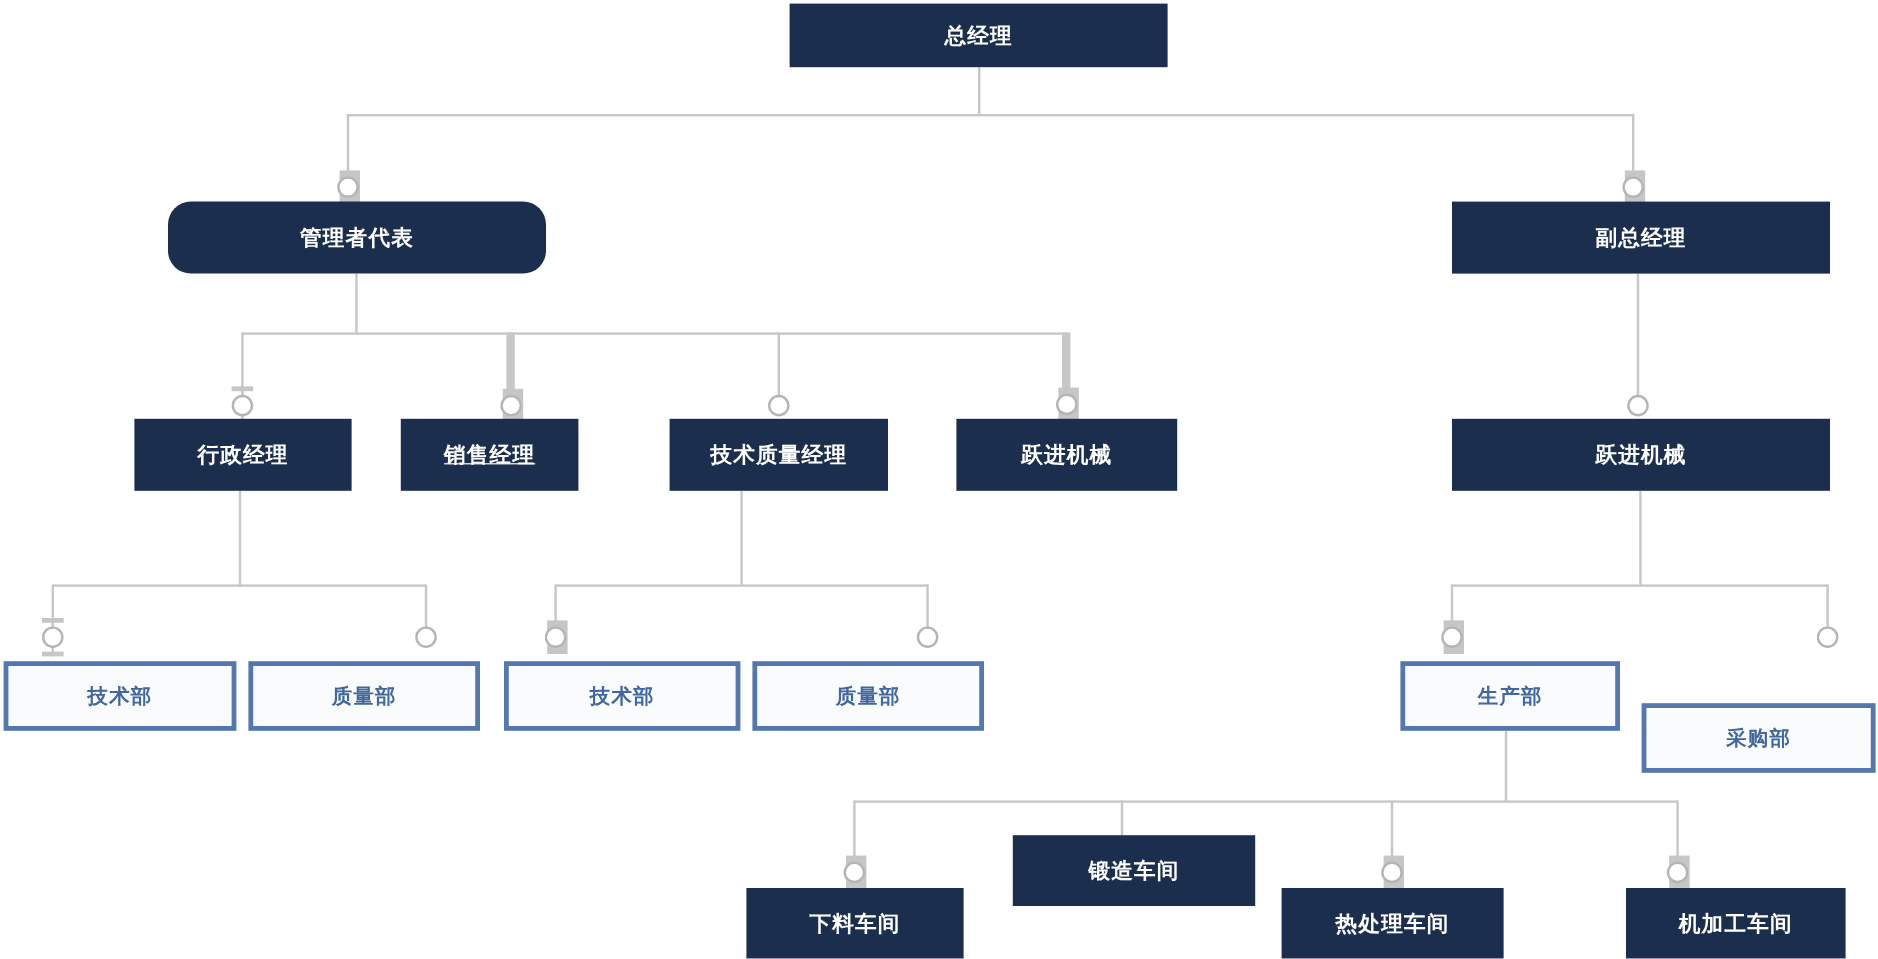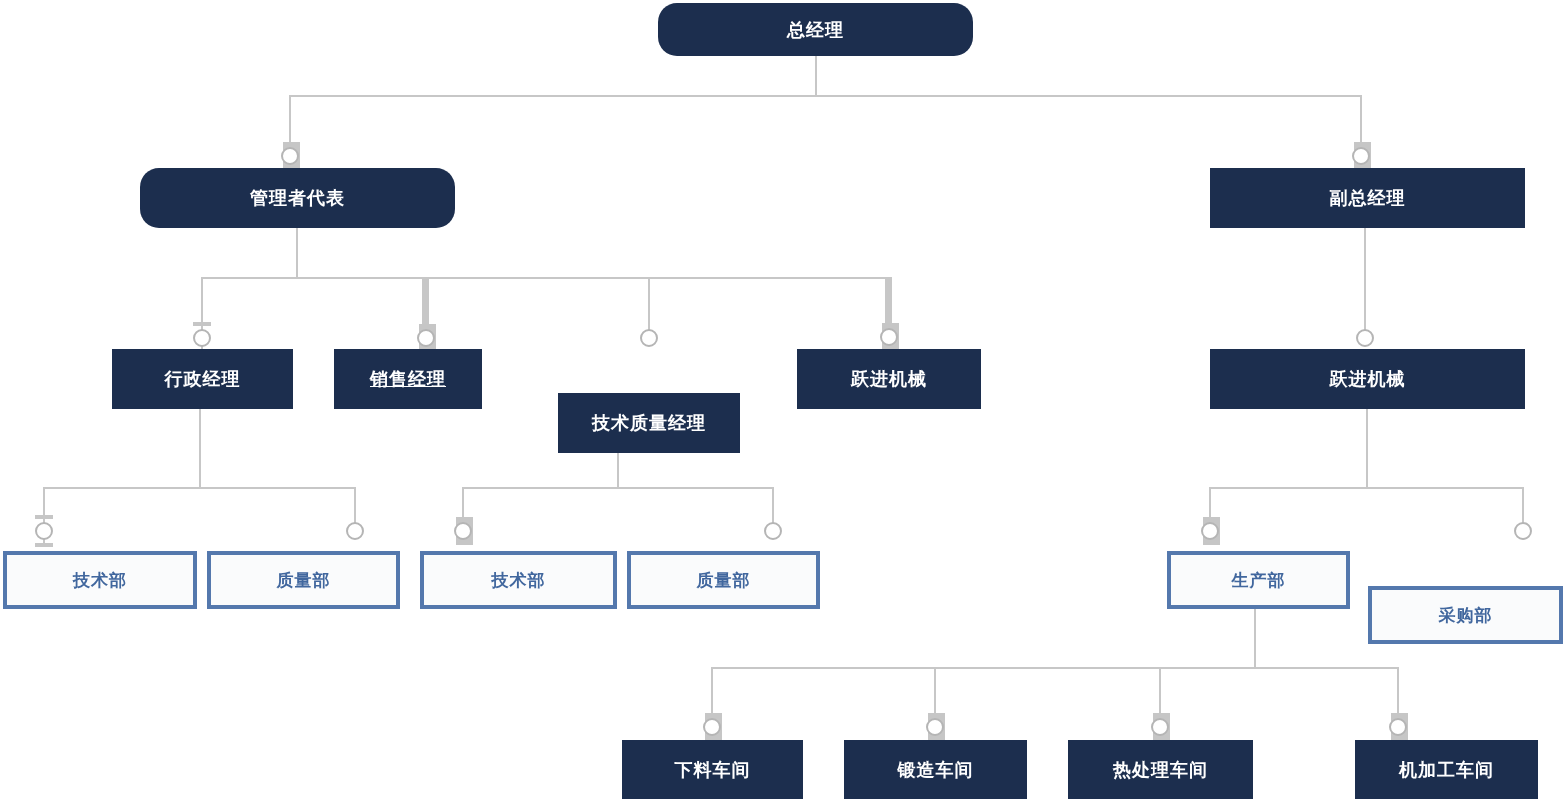--- a/index.html
+++ b/index.html
@@ -114,36 +114,36 @@
     <div class="handle-circle" style="left: 1201px; top: 522px;"></div>
     <div class="handle-circle" style="left: 1514px; top: 522px;"></div>
     <div class="handle-stub" style="left: 705px; top: 713px; width: 17px; height: 28px;"></div>
     <div class="handle-circle" style="left: 703px; top: 718px;"></div>
     <div class="handle-stub" style="left: 928px; top: 713px; width: 17px; height: 28px;"></div>
     <div class="handle-circle" style="left: 926px; top: 718px;"></div>
     <div class="handle-stub" style="left: 1153px; top: 713px; width: 17px; height: 28px;"></div>
     <div class="handle-circle" style="left: 1151px; top: 718px;"></div>
     <div class="handle-stub" style="left: 1391px; top: 713px; width: 17px; height: 28px;"></div>
     <div class="handle-circle" style="left: 1389px; top: 718px;"></div>
-    <div class="node dark" style="left: 658px; top: 3px; width: 315px; height: 53px; border-radius: 19px;">
+    <div class="node dark" style="left: 658px; top: 3px; width: 315px; height: 53px;">
       <span>总经理</span>
     </div>
     <div class="node dark" style="left: 140px; top: 168px; width: 315px; height: 60px; border-radius: 19px;">
       <span>管理者代表</span>
     </div>
     <div class="node dark" style="left: 1210px; top: 168px; width: 315px; height: 60px;">
       <span>副总经理</span>
     </div>
     <div class="node dark" style="left: 112px; top: 349px; width: 181px; height: 60px;">
       <span>行政经理</span>
     </div>
     <div class="node dark" style="left: 334px; top: 349px; width: 148px; height: 60px; text-decoration: underline;">
       <span>销售经理</span>
     </div>
-    <div class="node dark" style="left: 558px; top: 349px; width: 182px; height: 60px; margin-top: 44px;">
+    <div class="node dark" style="left: 558px; top: 349px; width: 182px; height: 60px;">
       <span>技术质量经理</span>
     </div>
     <div class="node dark" style="left: 797px; top: 349px; width: 184px; height: 60px;">
       <span>跃进机械</span>
     </div>
     <div class="node dark" style="left: 1210px; top: 349px; width: 315px; height: 60px;">
       <span>跃进机械</span>
     </div>
     <div class="node light" style="left: 3px; top: 551px; width: 194px; height: 58px;">
       <span>技术部</span>
@@ -159,21 +159,21 @@
     </div>
     <div class="node light" style="left: 1167px; top: 551px; width: 183px; height: 58px;">
       <span>生产部</span>
     </div>
     <div class="node light" style="left: 1368px; top: 551px; width: 195px; height: 58px; margin-top: 35px;">
       <span>采购部</span>
     </div>
     <div class="node dark" style="left: 622px; top: 740px; width: 181px; height: 59px;">
       <span>下料车间</span>
     </div>
-    <div class="node dark" style="left: 844px; top: 740px; width: 183px; height: 59px;">
+    <div class="node dark" style="left: 844px; top: 696px; width: 202px; height: 59px;">
       <span>锻造车间</span>
     </div>
     <div class="node dark" style="left: 1068px; top: 740px; width: 185px; height: 59px;">
       <span>热处理车间</span>
     </div>
     <div class="node dark" style="left: 1307px; top: 740px; width: 183px; height: 59px; margin-left: 48px;">
       <span>机加工车间</span>
     </div>
   </div>
 

